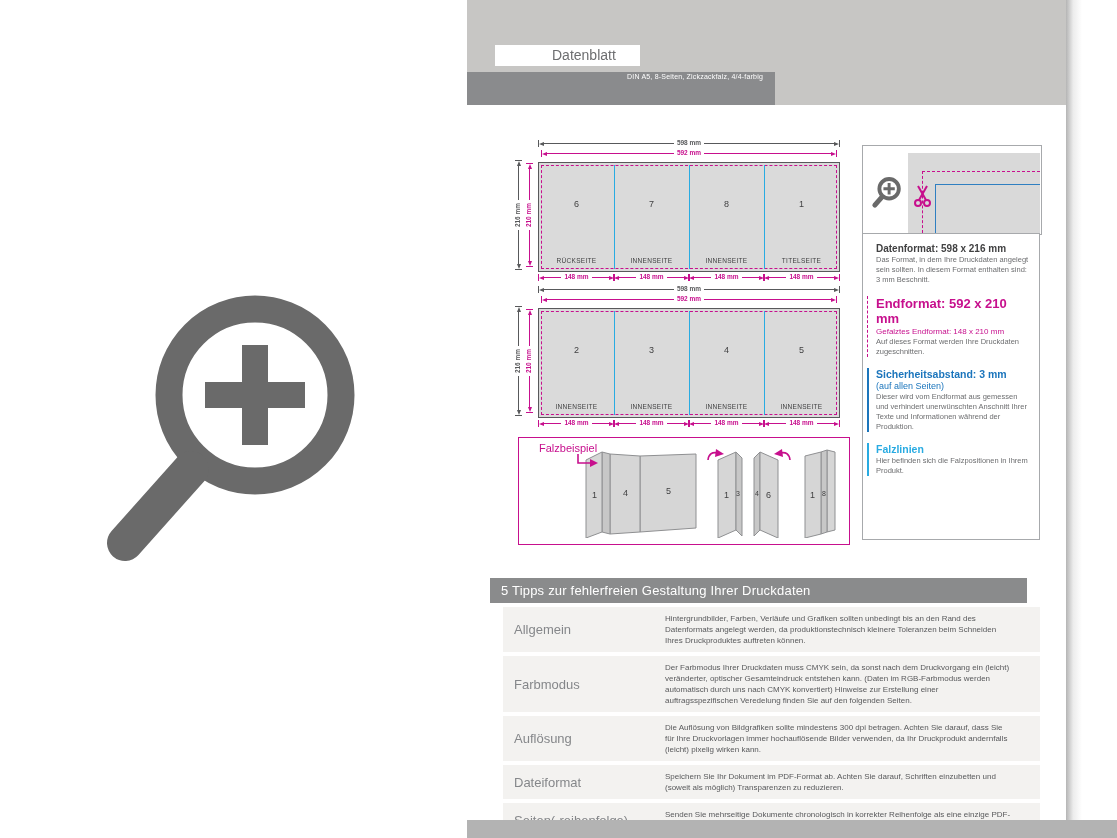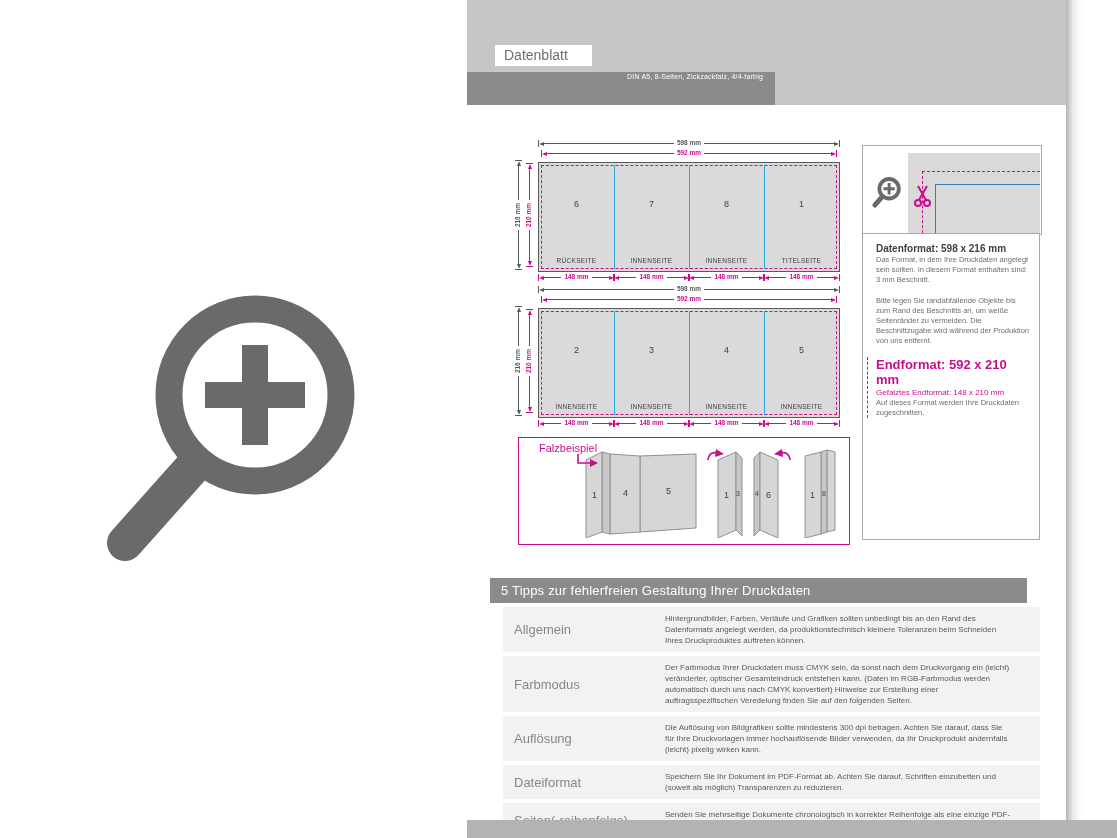--- a/index.html
+++ b/index.html
@@ -8,21 +8,21 @@
     font-family:"Liberation Sans", sans-serif;color:#414142;overflow:hidden;
   }
   .abs{position:absolute;}
 
   
   #big-zoom{left:95px;top:283px;}
 
   
   #sheet{left:467px;top:0;width:650px;height:838px;background:#ffffff;}
   #top-band{left:0;top:0;width:599px;height:105px;background:#c7c6c4;}
-  #tab{left:28px;top:45px;width:97px;height:21px;background:#ffffff;}
+  #tab{left:28px;top:45px;width:97px;height:21px;background:#ffffff;padding-left:48px;}
   #tab span{display:block;font-size:14px;line-height:21px;padding-left:9px;color:#6d6e70;}
   #karte-band{left:0;top:72px;width:308px;height:33px;background:#8a8b8d;color:#fff;text-align:right;}
   #karte-band .t{display:block;font-size:16px;line-height:19px;margin:2px 12px 0 0;}
   #karte-band .s{display:block;font-size:7px;margin:1px 12px 0 0;letter-spacing:.2px;}
   #page-shadow{left:599px;top:0;width:16px;height:820px;
     background:linear-gradient(to right, rgba(90,90,90,.45), rgba(150,150,150,.18) 45%, rgba(255,255,255,0));}
   #footer-band{left:0;top:820px;width:650px;height:18px;background:#b3b3b3;}
 
   
   .dim{position:absolute;display:flex;align-items:center;height:7px;
@@ -327,28 +327,34 @@
         <circle cx="13" cy="18" r="3" fill="none" stroke="#c70f8d" stroke-width="2"></circle>
       </svg>
     </div>
   </div>
 
   <div id="side-info" class="abs">
     <section>
       <p class="h1">Datenformat: 598 x 216 mm</p>
       <p class="body">Das Format, in dem Ihre Druckdaten angelegt sein sollten. In diesem Format enthalten sind: 3 mm Beschnitt.</p>
     </section>
-    <section>
-      <p class="body">Bitte legen Sie randabfallende Objekte bis zum Rand des Beschnitts an, um weiße Seitenränder zu vermeiden. Die Beschnittzugabe wird während der Produktion von uns entfernt.</p>
-    </section>
     <section class="endf">
       <p class="h1 mag">Endformat: 592 x 210 mm</p>
       <p class="sub mag">Gefalztes Endformat: 148 x 210 mm</p>
       <p class="body">Auf dieses Format werden Ihre Druckdaten zugeschnitten.</p>
     </section>
+    <section class="safe">
+      <p class="h1 blu">Sicherheitsabstand: 3 mm</p>
+      <p class="sub blu">(auf allen Seiten)</p>
+      <p class="body">Dieser wird vom Endformat aus gemessen und verhindert unerwünschten Anschnitt Ihrer Texte und Informationen während der Produktion.</p>
+    </section>
+    <section class="falz">
+      <p class="h1 cy">Falzlinien</p>
+      <p class="body">Hier befinden sich die Falzpositionen in Ihrem Produkt.</p>
+    </section>
   </div>
 
   <div id="tips-head" class="abs">
     <span>5 Tipps zur fehlerfreien Gestaltung Ihrer Druckdaten</span>
   </div>
   <div id="tips" class="abs">
     <div class="tip-row">
       <div class="tl">Allgemein</div>
       <div class="tx">Hintergrundbilder, Farben, Verläufe und Grafiken sollten unbedingt bis an den Rand des Datenformats angelegt werden, da produktionstechnisch kleinere Toleranzen beim Schneiden Ihres Druckproduktes auftreten können.</div>
     </div>

